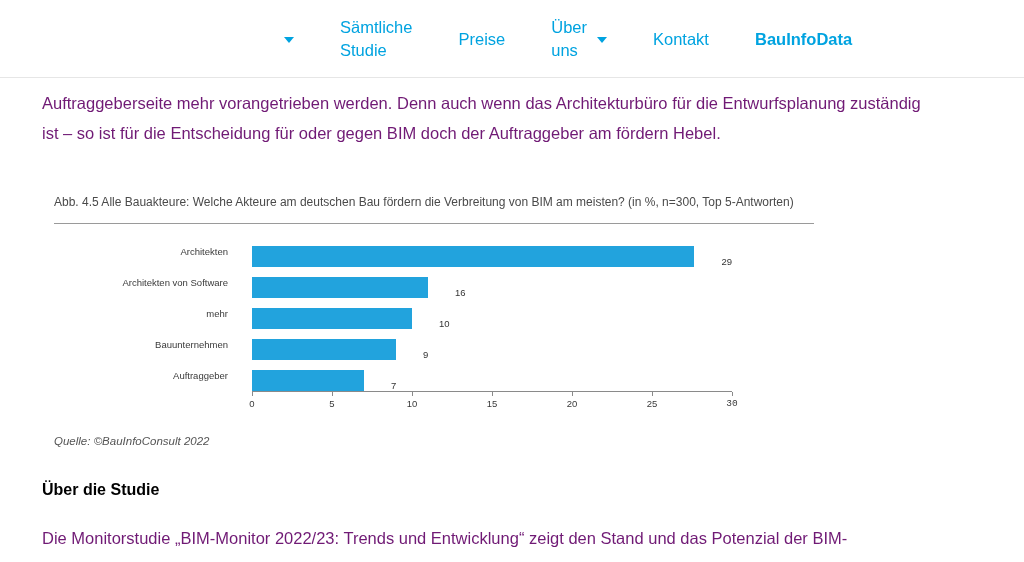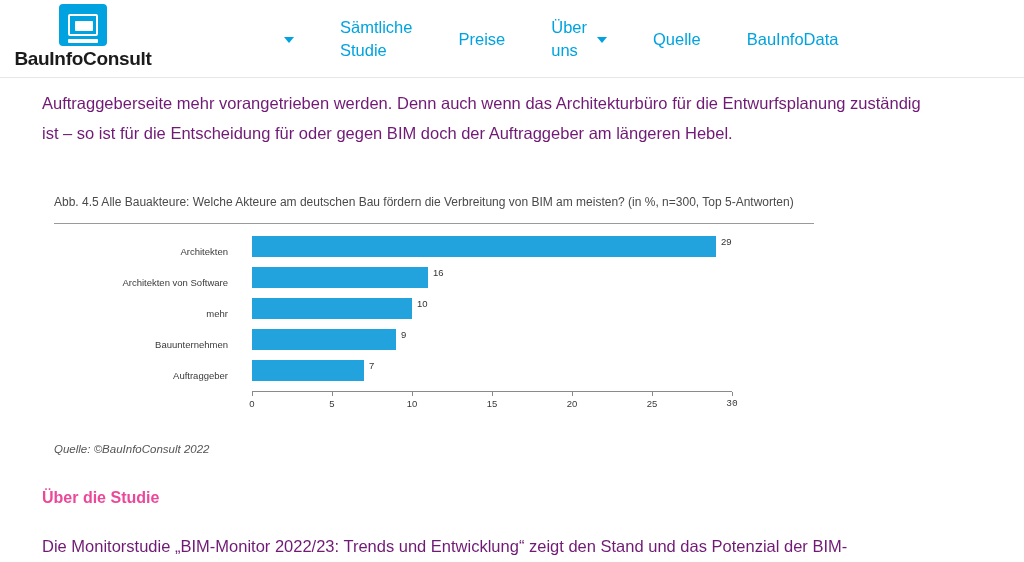--- a/index.html
+++ b/index.html
@@ -165,21 +165,22 @@
     padding-right: 24px;
     font-size: 9.5px;
     color: #3a3a3a;
     white-space: nowrap;
   }
   .bar-area {
     position: relative;
     width: 480px;
     height: 31px;
     display: flex;
-    align-items: flex-start;
+    align-items: flex-end;
+    gap: 22px;
   }
   .bar {
     height: 21px;
     background: #22a3dd;
   }
   .bar-val {
     font-size: 9.5px;
     color: #333;
     margin-left: 5px;
   }
@@ -199,79 +200,72 @@
     background: #8a8a8a;
   }
   .tick-label {
     position: absolute;
     top: 6px;
     font-size: 9.5px;
     color: #3a3a3a;
     transform: translateX(-50%);
   }
   .source {
-    margin-top: 28px;
+    margin-top: 20px;
     font-size: 11.5px;
     font-style: italic;
     color: #555;
   }
 
   .section-head {
     margin-top: 34px;
     margin-left: 0;
     font-size: 16px;
     font-weight: bold;
-    color: #ec4899;
+    color: #000000;
   }
   .para-after {
     margin-top: 24px;
   }
 </style>
 </head>
 <body>
 
 <div id="page">
 
   <div class="header">
-    <div class="logo-wrap">
-      <div class="logo-mark">
-        <div class="screen"></div>
-        <div class="base"></div>
-      </div>
-      <div class="logo-text">BauInfoConsult</div>
-    </div>
 
     <div class="nav">
       <div class="nav-item">
         <span class="caret"></span>
       </div>
       <div class="nav-item gap-lg">
         <span class="nav-label two-line">Sämtliche
 Studie</span>
       </div>
       <div class="nav-item gap-lg">
         <span class="nav-label">Preise</span>
       </div>
       <div class="nav-item gap-lg">
         <span class="nav-label two-line">Über
 uns</span>
         <span class="caret"></span>
       </div>
       <div class="nav-item gap-lg">
-        <span class="nav-label">Quelle</span>
-      </div>
-      <div class="nav-item gap-lg">
-        <span class="nav-label" style="max-width:none;font-weight:normal;text-align:right;">BauInfoData</span>
+        <span class="nav-label">Kontakt</span>
+      </div>
+      <div class="nav-item gap-lg">
+        <span class="nav-label" style="max-width:none;font-weight:bold;text-align:right;">BauInfoData</span>
       </div>
     </div>
   </div>
 
   <div class="content">
     <p class="para">Auftraggeberseite mehr vorangetrieben werden. Denn auch wenn das Architekturbüro für die Entwurfsplanung zuständig</p>
-    <p class="para">ist – so ist für die Entscheidung für oder gegen BIM doch der Auftraggeber am längeren Hebel.</p>
+    <p class="para">ist – so ist für die Entscheidung für oder gegen BIM doch der Auftraggeber am fördern Hebel.</p>
 
     <div class="figure">
       <div class="fig-caption">Abb. 4.5 Alle Bauakteure: Welche Akteure am deutschen Bau fördern die Verbreitung von BIM am meisten? (in %, n=300, Top 5-Antworten)</div>
 
       <div class="chart-box">
         <div class="chart">
           <div class="rows" id="bar-rows">
               <div class="row">
                 <div class="row-label">Architekten</div>
                 <div class="bar-area">

